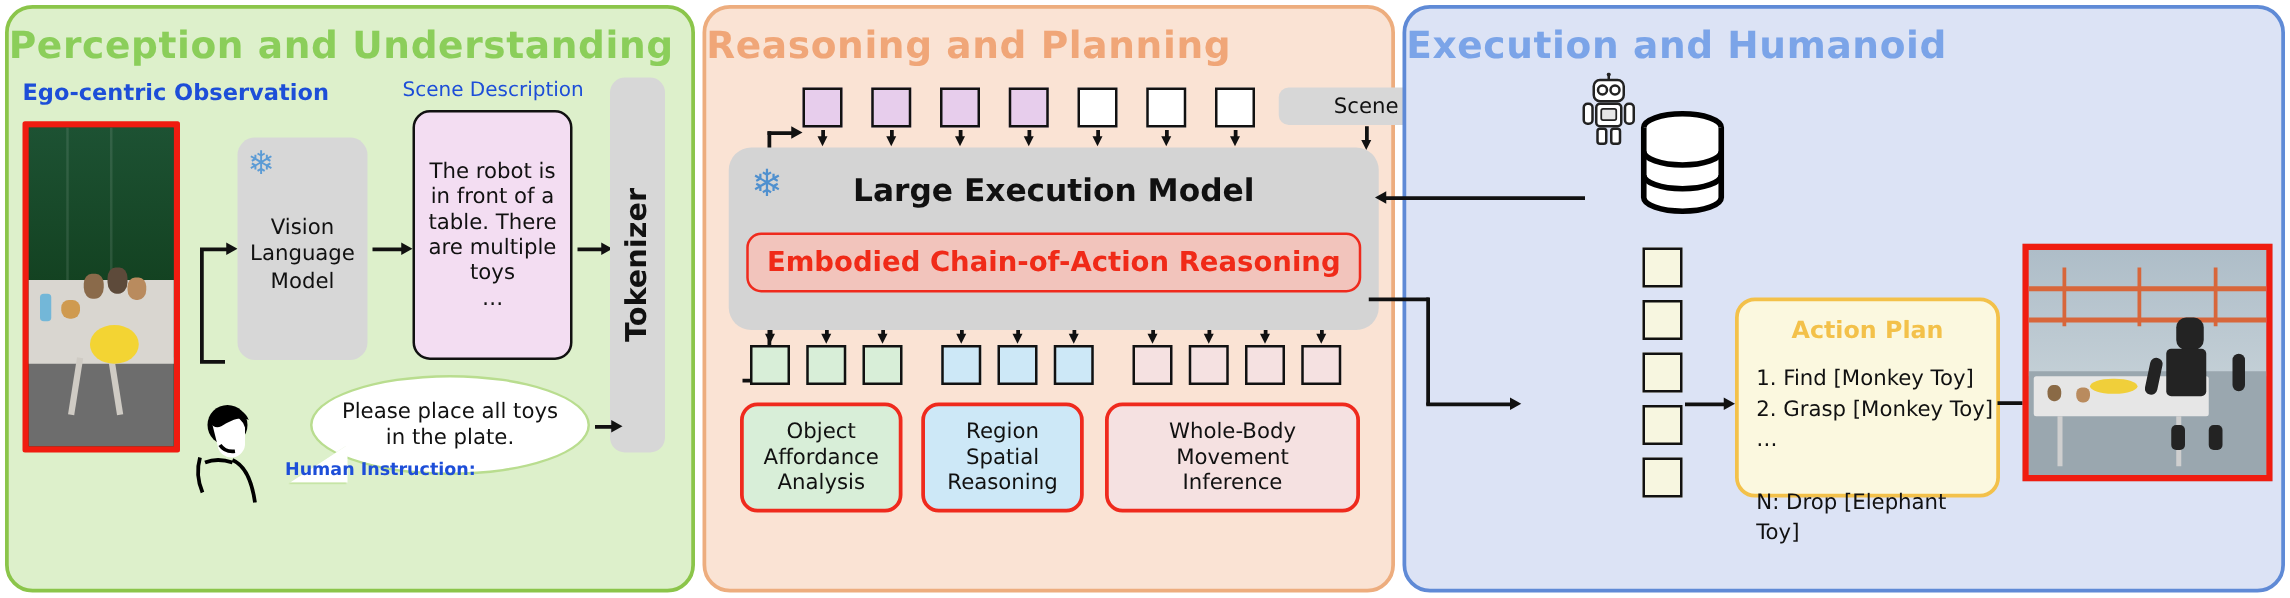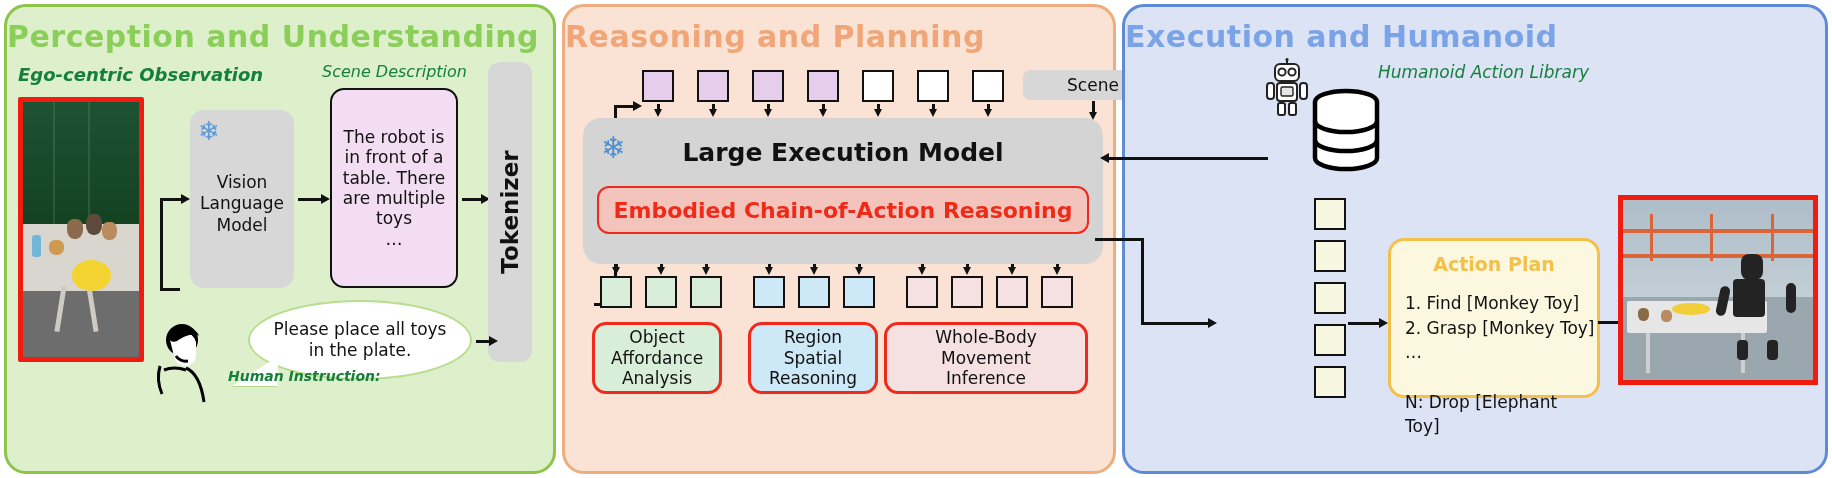--- a/index.html
+++ b/index.html
@@ -45,24 +45,23 @@
     font-family: "DejaVu Sans", sans-serif;
   }
   #panel-perception .panel-title { color: #8bce5a; }
   #panel-reasoning  .panel-title { color: #f0a678; }
   #panel-execution  .panel-title { color: #7ba4e8; }
 
   
   .abs { position: absolute; }
   .lbl {
     position: absolute;
-    color: #15803d;
+    color: #1d4ed8;
     font-family: "DejaVu Sans", sans-serif;
     white-space: nowrap;
-    font-style: italic;
   }
   .bold { font-weight: bold; }
 
   
   #ego-label { left: 18px; top: 64px; font-size: 18px; font-weight: bold; }
   #scene-desc-label { left: 322px; top: 62px; font-size: 16px; }
 
   #ego-photo {
     left: 18px; top: 97px; width: 126px; height: 265px;
     border: 5px solid #f01c10;
@@ -176,21 +175,21 @@
     text-align: center; font-size: 25px; font-weight: bold; color: #111;
   }
   #ecoar-box {
     position: absolute; left: 14px; top: 68px; width: 492px; height: 48px;
     background: #f2c4bc; border: 2.5px solid #ef2a1d; border-radius: 12px;
     display: flex; align-items: center; justify-content: center;
   }
   #ecoar-text { font-size: 22px; font-weight: bold; color: #f02a18; }
 
   .cap-box {
-    position: absolute; height: 72px; border: 3px solid #ef2a1d;
+    position: absolute; height: 88px; border: 3px solid #ef2a1d;
     border-radius: 14px; display: flex; align-items: center; justify-content: center;
     text-align: center; font-size: 17px; line-height: 1.22; color: #111;
   }
   #cap-object { left: 592px; top: 322px; width: 130px; background: #d8eed8; }
   #cap-region { left: 737px; top: 322px; width: 130px; background: #cde8f7; }
   #cap-body   { left: 884px; top: 322px; width: 204px; background: #f5e1e1; }
 
   
   #hal-label { left: 1378px; top: 62px; font-size: 17px; }
   #robot-icon { left: 1258px; top: 58px; width: 58px; height: 60px; }
@@ -343,33 +342,32 @@
     <div id="llm-title">Large Execution Model</div>
     <div id="ecoar-box">
       <div id="ecoar-text">Embodied Chain-of-Action Reasoning</div>
     </div>
   </div>
 
   <div id="capability-boxes">
       <div class="cap-box" id="cap-object" style="background: rgb(216, 238, 216);">
         <div>Object<br>Affordance<br>Analysis</div>
       </div>
-      <div class="cap-box" id="cap-region" style="background: rgb(205, 232, 247); margin-left: 11px;">
+      <div class="cap-box" id="cap-region" style="background: rgb(205, 232, 247);">
         <div>Region<br>Spatial<br>Reasoning</div>
       </div>
       <div class="cap-box" id="cap-body" style="background: rgb(245, 225, 225);">
         <div>Whole-Body<br>Movement<br>Inference</div>
       </div>
     </div>
 
   <div class="panel" id="panel-execution">
     <div class="panel-title">Execution and Humanoid</div>
   </div>
 
-  <div class="lbl" id="hal-label">Humanoid Action Library</div>
 
   <svg class="abs" id="robot-icon" viewBox="0 0 58 60">
     <rect x="17" y="6" width="24" height="17" rx="5" fill="#fff" stroke="#222" stroke-width="2"></rect>
     <circle cx="24" cy="14" r="3.6" fill="#fff" stroke="#222" stroke-width="2"></circle>
     <circle cx="34" cy="14" r="3.6" fill="#fff" stroke="#222" stroke-width="2"></circle>
     <path d="M29 2 v4" stroke="#222" stroke-width="2"></path>
     <circle cx="29" cy="1.6" r="1.6" fill="#222"></circle>
     <rect x="19" y="25" width="20" height="18" rx="3" fill="#fff" stroke="#222" stroke-width="2"></rect>
     <rect x="23" y="29" width="12" height="9" rx="1.5" fill="#e6e6e6" stroke="#222" stroke-width="1.4"></rect>
     <rect x="9" y="25" width="7" height="16" rx="3" fill="#fff" stroke="#222" stroke-width="2"></rect>

